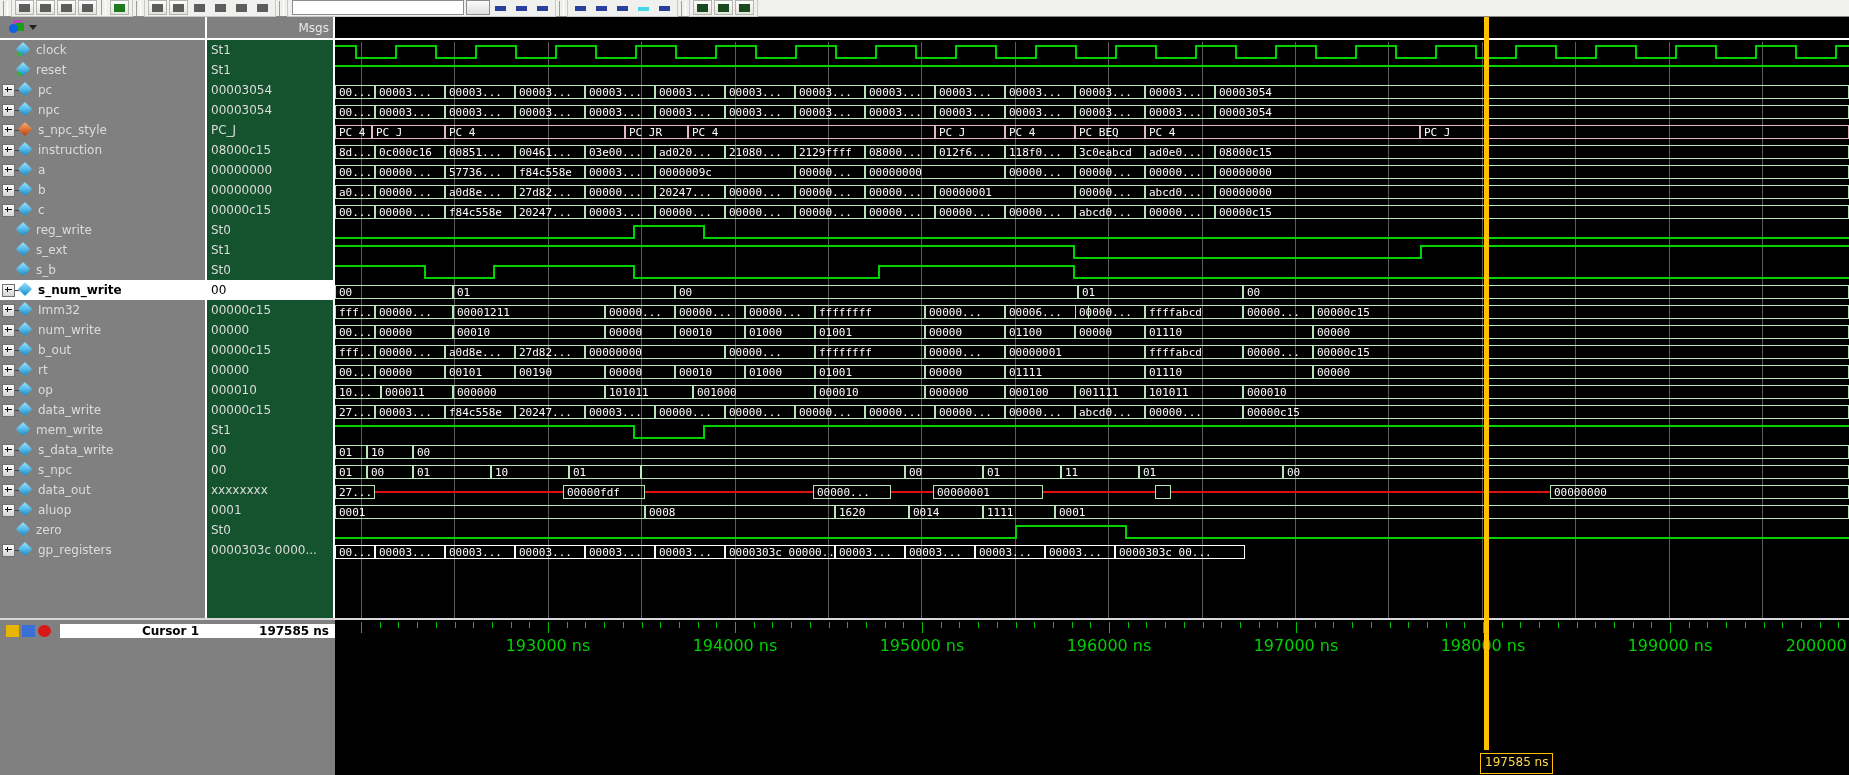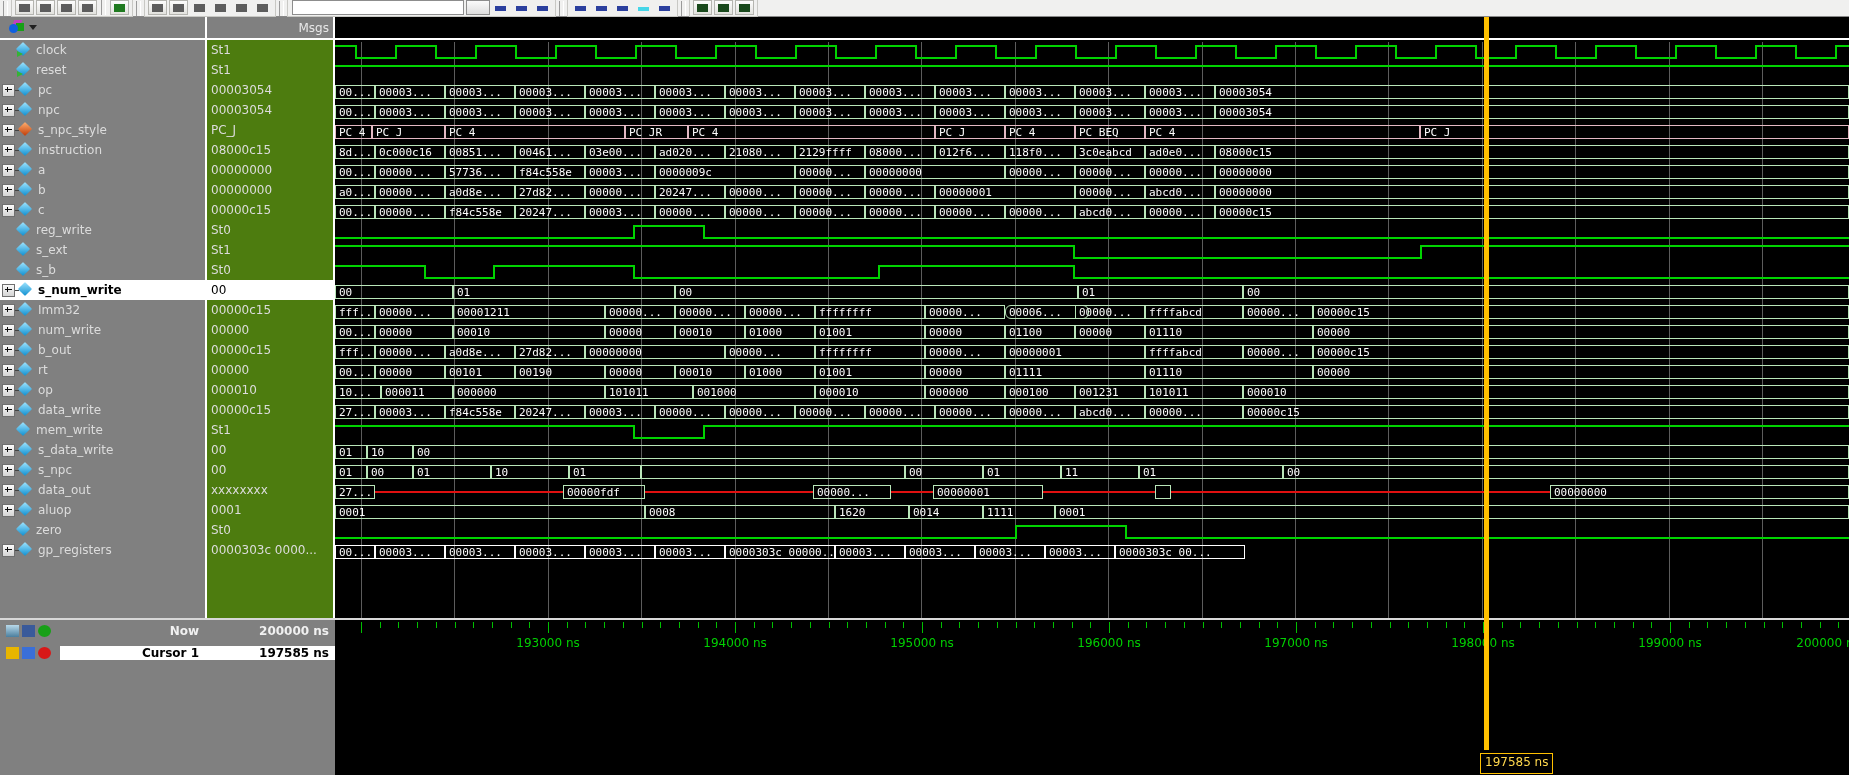--- a/index.html
+++ b/index.html
@@ -17,21 +17,21 @@
   .tbbtn.cyan i{background:#46d6e8;height:4px;top:6px;}
   .tbbtn.dk i{background:#19491c;}
   .tbfield{width:170px;height:13px;background:#fff;border:1px solid #8d8d8d;margin:0 2px;}
   .tbcombo{width:22px;height:13px;background:linear-gradient(#fbfbfb,#dedede);border:1px solid #8d8d8d;}
 
   
   #wavewin{position:absolute;left:0;top:17px;width:1849px;height:758px;background:#808080;}
 
   
   #namepane{position:absolute;left:0;top:0;width:207px;height:758px;background:#808080;}
-  #valpane{position:absolute;left:207px;top:0;width:128px;height:758px;background:#4d7c0f;}
+  #valpane{position:absolute;left:207px;top:0;width:128px;height:758px;background:#14532d;}
   #wavepane{position:absolute;left:335px;top:0;width:1514px;height:758px;background:#000;}
 
   .hdr{height:23px;background:#808080;border-bottom:2px solid #ffffff;box-sizing:border-box;position:relative;}
   #namehdr{display:flex;align-items:center;padding-left:8px;}
   #valhdr{display:flex;align-items:center;justify-content:flex-end;padding-right:6px;color:#e8e8e8;font-size:12px;}
   #wavehdr{height:23px;background:#000;border-bottom:2px solid #ffffff;box-sizing:border-box;}
 
   .divider{position:absolute;top:0;width:2px;height:758px;background:#ffffff;}
 
   
@@ -82,21 +82,21 @@
   
   #cursor{position:absolute;left:1149px;top:0;width:5px;height:733px;background:#ffc000;z-index:30;}
   #cursorbot{position:absolute;left:1145px;top:736px;height:19px;background:#000;border:1px solid #ffc000;color:#ffd84d;
              font-size:12px;line-height:17px;padding:0 4px;z-index:31;white-space:nowrap;}
 
   
   #timeline{position:absolute;left:0;top:601px;width:1514px;height:40px;background:#000;border-top:2px solid #d8d8d8;}
   .tick{position:absolute;top:2px;width:1px;background:#00c000;}
   .tick.major{height:11px;}
   .tick.minor{height:6px;}
-  .tlabel{position:absolute;top:16px;color:#00d000;font-size:12px;transform:translateX(-50%);white-space:nowrap;}
+  .tlabel{position:absolute;top:16px;color:#00d000;font-size:16px;transform:translateX(-50%);white-space:nowrap;}
 
   
   #statusarea{position:absolute;left:0;top:601px;width:335px;height:157px;background:#808080;border-top:2px solid #d8d8d8;}
   .srow{height:22px;display:flex;align-items:center;box-sizing:border-box;}
   .slabel{flex:1;text-align:right;padding-right:8px;color:#f0f0f0;font-size:12px;font-weight:bold;}
   .sval{width:128px;text-align:right;padding-right:6px;color:#f0f0f0;font-size:12px;font-weight:bold;box-sizing:border-box;}
   .srow.cursor .sval{background:#ffffff;color:#000;}
   .srow.cursor .slabel{background:#ffffff;color:#000;}
   .sicons{width:60px;display:flex;align-items:center;gap:3px;padding-left:6px;box-sizing:border-box;}
   .micon{width:13px;height:12px;position:relative;}
@@ -698,21 +698,21 @@
         </div>
         <div class="wrow" style="top: 260px;">
           <div class="bus" style="left: 0px; width: 40px;">fff...</div>
           <div class="bus" style="left: 40px; width: 78px;">00000...</div>
           <div class="bus" style="left: 118px; width: 152px;">00001211</div>
           <div class="bus" style="left: 270px; width: 70px;">00000...</div>
           <div class="bus" style="left: 340px; width: 70px;">00000...</div>
           <div class="bus" style="left: 410px; width: 70px;">00000...</div>
           <div class="bus" style="left: 480px; width: 110px;">ffffffff</div>
           <div class="bus" style="left: 590px; width: 80px;">00000...</div>
-          <div class="bus" style="left: 670px; width: 84px; border-radius: 6px;">00006...</div>
+          <div class="bus" style="left: 670px; width: 84px;">00006...</div>
           <div class="bus" style="left: 740px; width: 70px;">00000...</div>
           <div class="bus" style="left: 810px; width: 98px;">ffffabcd</div>
           <div class="bus" style="left: 908px; width: 70px;">00000...</div>
           <div class="bus" style="left: 978px; width: 536px;">00000c15</div>
         </div>
         <div class="wrow" style="top: 280px;">
           <div class="bus" style="left: 0px; width: 40px;">00...</div>
           <div class="bus" style="left: 40px; width: 78px;">00000</div>
           <div class="bus" style="left: 118px; width: 152px;">00010</div>
           <div class="bus" style="left: 270px; width: 70px;">00000</div>
@@ -755,21 +755,21 @@
         </div>
         <div class="wrow" style="top: 340px;">
           <div class="bus" style="left: 0px; width: 46px;">10...</div>
           <div class="bus" style="left: 46px; width: 72px;">000011</div>
           <div class="bus" style="left: 118px; width: 152px;">000000</div>
           <div class="bus" style="left: 270px; width: 88px;">101011</div>
           <div class="bus" style="left: 358px; width: 122px;">001000</div>
           <div class="bus" style="left: 480px; width: 110px;">000010</div>
           <div class="bus" style="left: 590px; width: 80px;">000000</div>
           <div class="bus" style="left: 670px; width: 70px;">000100</div>
-          <div class="bus" style="left: 740px; width: 70px;">001231</div>
+          <div class="bus" style="left: 740px; width: 70px;">001111</div>
           <div class="bus" style="left: 810px; width: 98px;">101011</div>
           <div class="bus" style="left: 908px; width: 606px;">000010</div>
         </div>
         <div class="wrow" style="top: 360px;">
           <div class="bus" style="left: 0px; width: 40px;">27...</div>
           <div class="bus" style="left: 40px; width: 70px;">00003...</div>
           <div class="bus" style="left: 110px; width: 70px;">f84c558e</div>
           <div class="bus" style="left: 180px; width: 70px;">20247...</div>
           <div class="bus" style="left: 250px; width: 70px;">00003...</div>
           <div class="bus" style="left: 320px; width: 70px;">00000...</div>
@@ -938,29 +938,20 @@
         <div class="tlabel" style="left: 774px;">196000 ns</div>
         <div class="tlabel" style="left: 961px;">197000 ns</div>
         <div class="tlabel" style="left: 1148px;">198000 ns</div>
         <div class="tlabel" style="left: 1335px;">199000 ns</div>
         <div class="tlabel" style="left: 1493px;">200000 ns</div>
       </div>
     <div id="cursorbot" style="left: 1145px; border-color: rgb(255, 192, 0);">197585 ns</div>
   </div>
 
   <div id="statusarea">
-    <div class="srow">
-      <div class="sicons">
-        <span class="micon m1"></span>
-        <span class="micon m2"></span>
-        <span class="micon m3"></span>
-      </div>
-      <div class="slabel">Now</div>
-      <div class="sval">200000 ns</div>
-    </div>
     <div class="srow cursor">
       <div class="sicons">
         <span class="micon m4"></span>
         <span class="micon m5"></span>
         <span class="micon m6"></span>
       </div>
       <div class="slabel">Cursor 1</div>
       <div class="sval">197585 ns</div>
     </div>
   </div>

